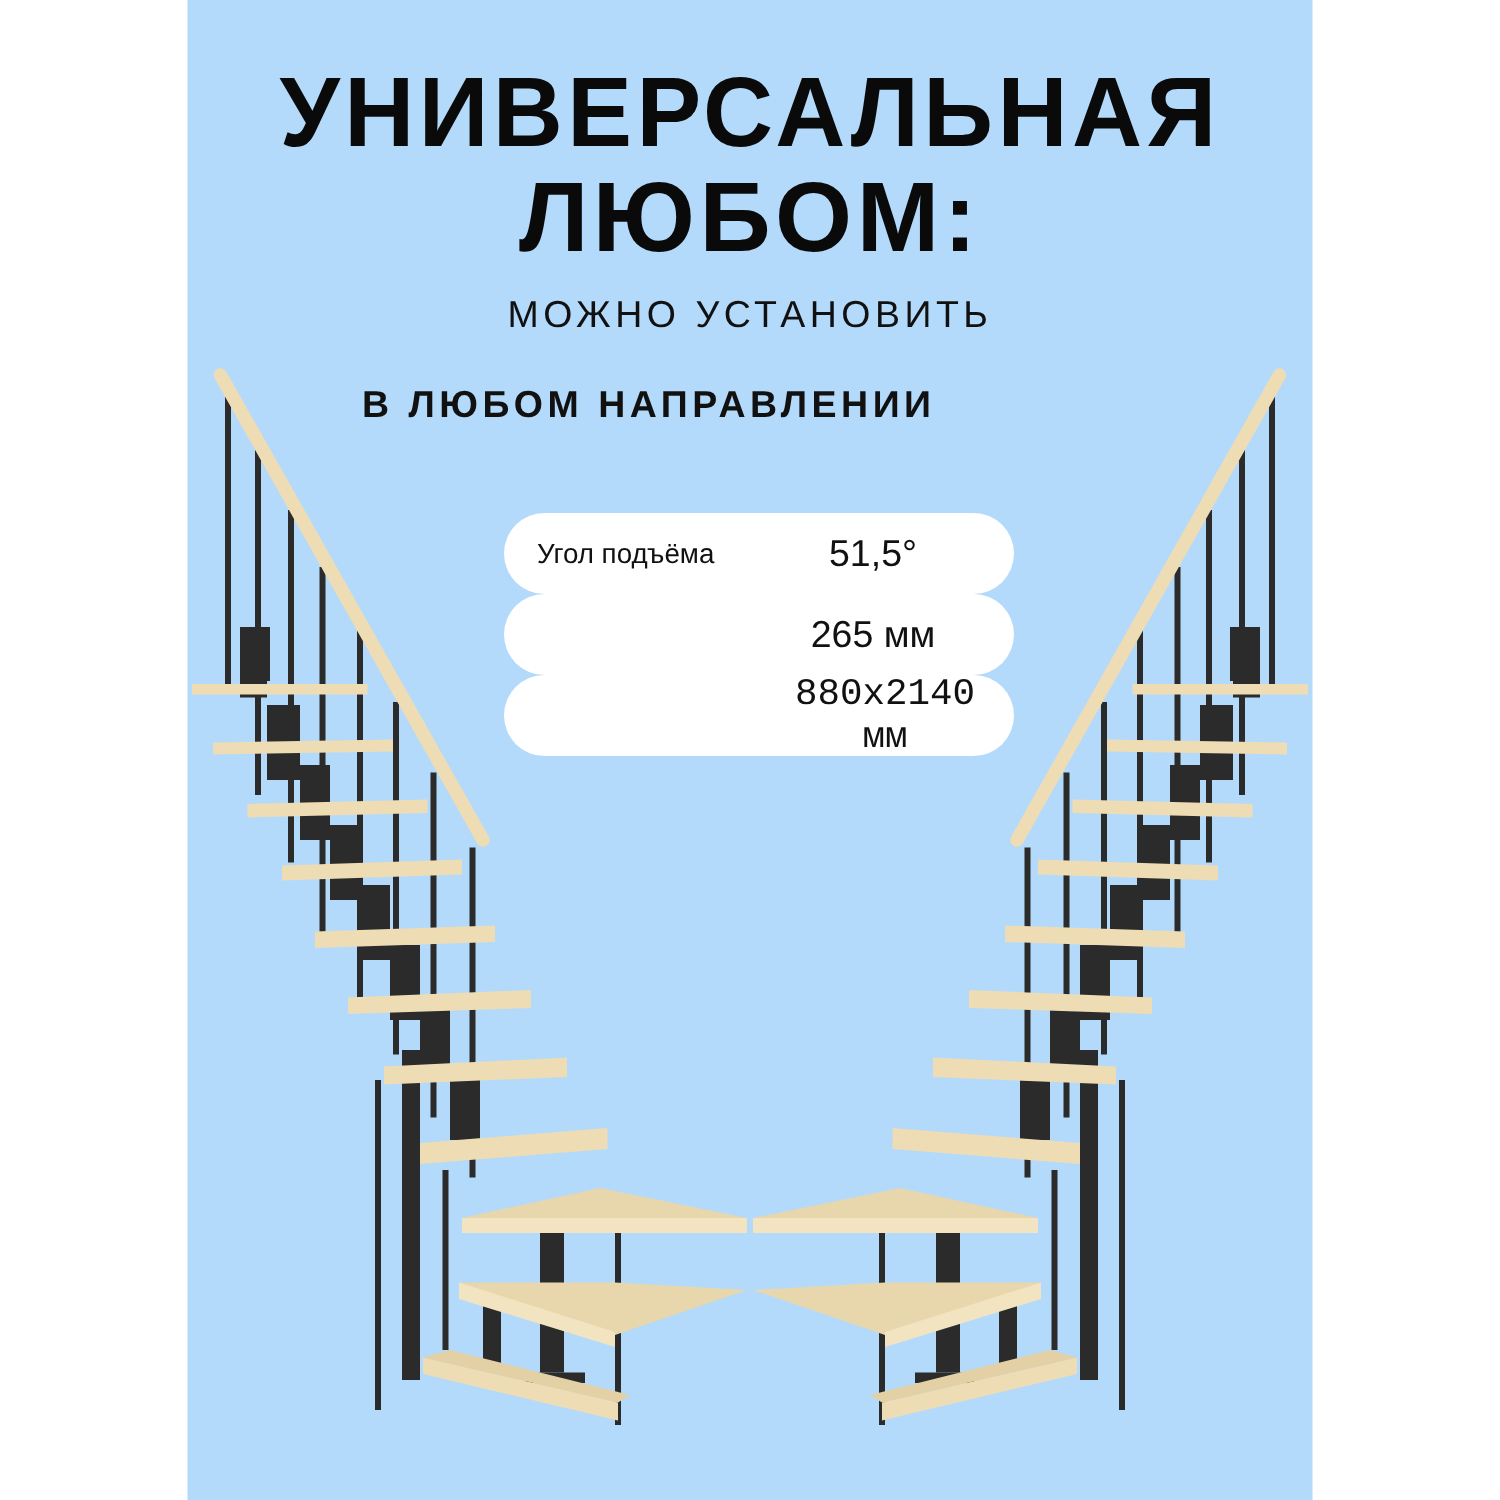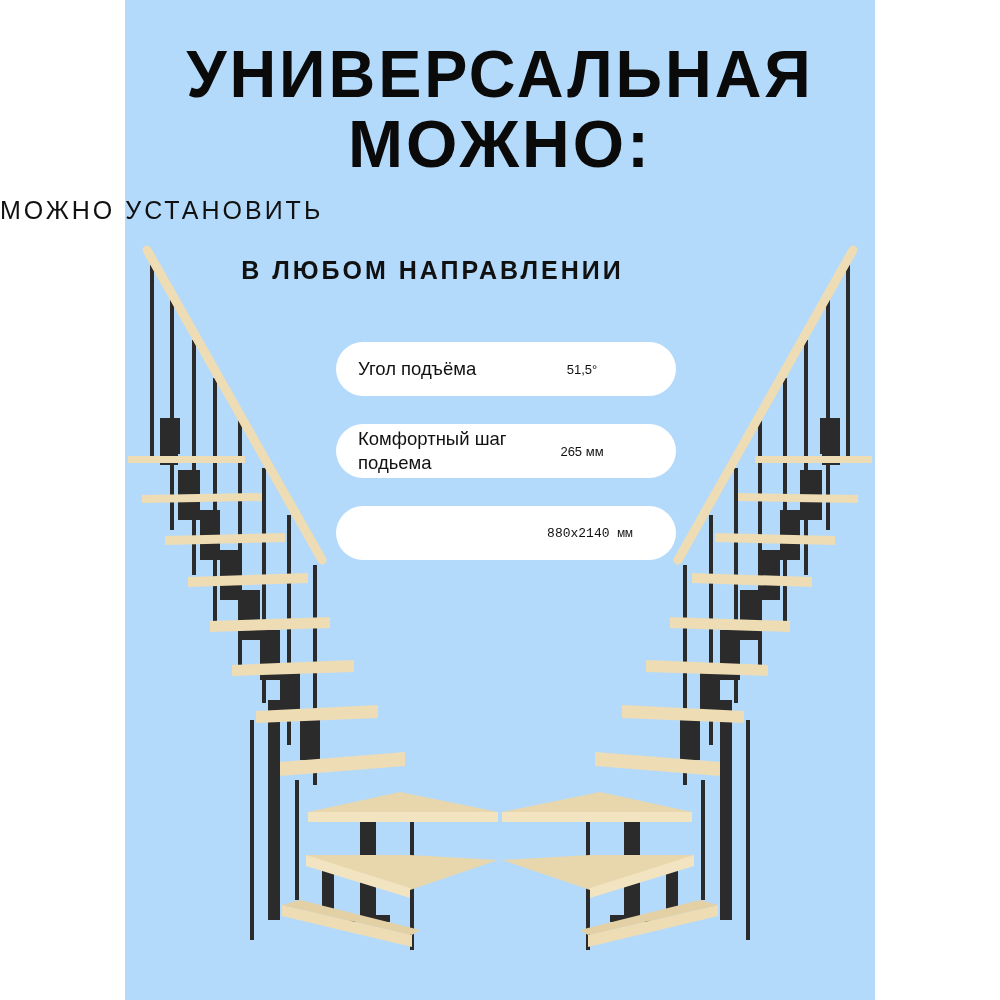--- a/index.html
+++ b/index.html
@@ -1,36 +1,36 @@
 <!DOCTYPE html>
 <html><head>
   <meta charset="utf-8">
   <style>
     html, body { margin: 0; padding: 0; background: #ffffff; }
     body { width: 1000px; height: 1000px; position: relative; overflow: hidden; font-family: "Liberation Sans", "DejaVu Sans", sans-serif; }
     .panel { position: absolute; left: 125px; top: 0; width: 750px; height: 1000px; background: #b4dafb; }
     .title { position: absolute; left: 0; width: 1000px; text-align: center; color: #0a0a0a; font-weight: 700; font-family: "Liberation Sans", sans-serif; }
     .title.l1 { top: 38px; font-size: 66px; letter-spacing: 3px; line-height: 72px; transform: scaleX(0.98); }
     .title.l2 { top: 108px; font-size: 66px; letter-spacing: 3px; line-height: 72px; }
-    .sub1 { position: absolute; top: 196px; left: 0; width: 1000px; text-align: left; font-size: 25px; letter-spacing: 3px; color: #111; font-weight: 400; }
+    .sub1 { position: absolute; top: 196px; left: 0; width: 1000px; text-align: center; font-size: 25px; letter-spacing: 3px; color: #111; font-weight: 400; }
     .sub2 { position: absolute; top: 256px; left: 0; width: 865px; text-align: center; font-size: 25px; letter-spacing: 3px; color: #111; font-weight: 700; }
     .specs { position: absolute; left: 336px; top: 342px; width: 340px; }
-    .spec { height: 54px; background: #ffffff; border-radius: 27px; margin-bottom: 28px; position: relative; display: flex; align-items: center; }
+    .spec { height: 54px; background: #ffffff; border-radius: 27px; margin-bottom: 0; position: relative; display: flex; align-items: center; }
     .spec .lbl { position: absolute; left: 22px; width: 150px; font-size: 18.5px; line-height: 24px; color: #111; }
-    .spec .val { position: absolute; right: 14px; width: 160px; text-align: center; font-size: 13px; color: #111; }
+    .spec .val { position: absolute; right: 14px; width: 160px; text-align: center; font-size: 25px; color: #111; }
     .spec .val.wide { width: 160px; right: 6px; font-family: Liberation Mono, monospace; }
     svg.stairs { position: absolute; left: 0; top: 0; }
   </style>
 </head>
 <body>
 
 <div class="panel"></div>
 
 <div class="title l1">УНИВЕРСАЛЬНАЯ</div>
-<div class="title l2">МОЖНО:</div>
+<div class="title l2">ЛЮБОМ:</div>
 <div class="sub1">МОЖНО УСТАНОВИТЬ</div>
 <div class="sub2">В ЛЮБОМ НАПРАВЛЕНИИ</div>
 
 <svg class="stairs" width="1000" height="1000" viewBox="0 0 1000 1000">
   <defs>
     <g id="half">
 
       <rect x="268" y="700" width="12" height="220" fill="#2b2b2b"></rect>
 
       <path d="M178 470 L200 470 L200 510 L220 510 L220 550 L240 550 L240 590 L260 590 L260 630 L280 630 L280 670 L300 670 L300 710 L320 710 L320 760 L300 760 L300 720 L280 720 L280 680 L260 680 L260 640 L240 640 L240 600 L220 600 L220 560 L200 560 L200 520 L178 520 Z" fill="#2b2b2b"></path>
@@ -77,19 +77,18 @@
   <rect x="160" y="418" width="20" height="36" fill="#2b2b2b"></rect>
   <rect x="820" y="418" width="20" height="36" fill="#2b2b2b"></rect>
 </svg>
 
 <div class="specs">
   <div class="spec">
     <span class="lbl">Угол подъёма</span>
     <span class="val">51,5°</span>
   </div>
   <div class="spec">
-    <span class="lbl">Комфортный шаг подьема</span>
     <span class="val">265 мм</span>
   </div>
   <div class="spec">
     <span class="val wide">880х2140 мм</span>
   </div>
 </div>
 
 </body></html>

